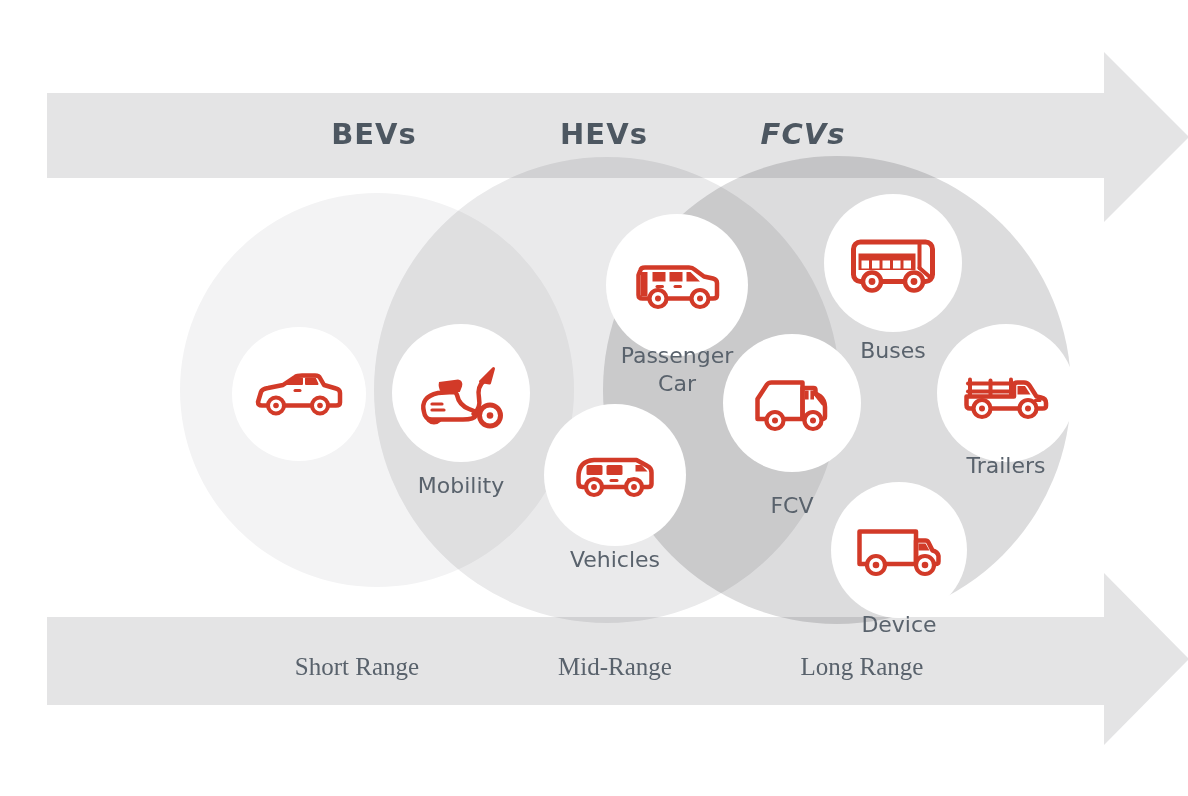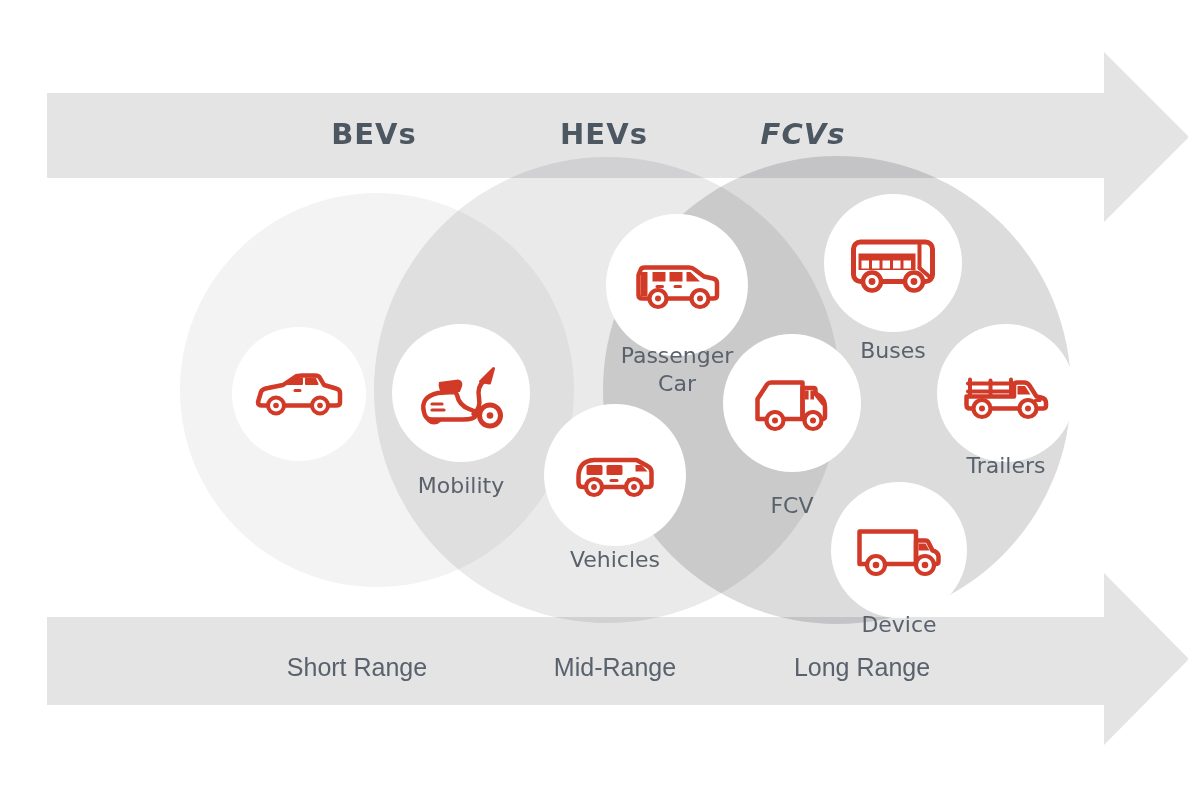--- a/index.html
+++ b/index.html
@@ -37,21 +37,21 @@
     position: absolute; z-index: 4; width: 240px; text-align: center;
     font-size: 22px; line-height: 28px; color: var(--label-text);
   }
   .heading {
     position: absolute; transform: translateX(-50%); z-index: 6;
     font-weight: bold; font-size: 29px; letter-spacing: 1px;
     color: var(--heading-text); white-space: nowrap;
   }
   .range-label {
     position: absolute; transform: translateX(-50%); z-index: 6;
-    font-family: Liberation Sans, sans-serif; font-size: 25px;
+    font-family: Liberation Serif, serif; font-size: 25px;
     color: var(--label-text); white-space: nowrap;
   }
 </style>
 </head>
 <body>
 
 <div class="canvas">
   <div class="band top"></div>
   <div class="arrowhead top"></div>
   <div class="band bottom"></div>

